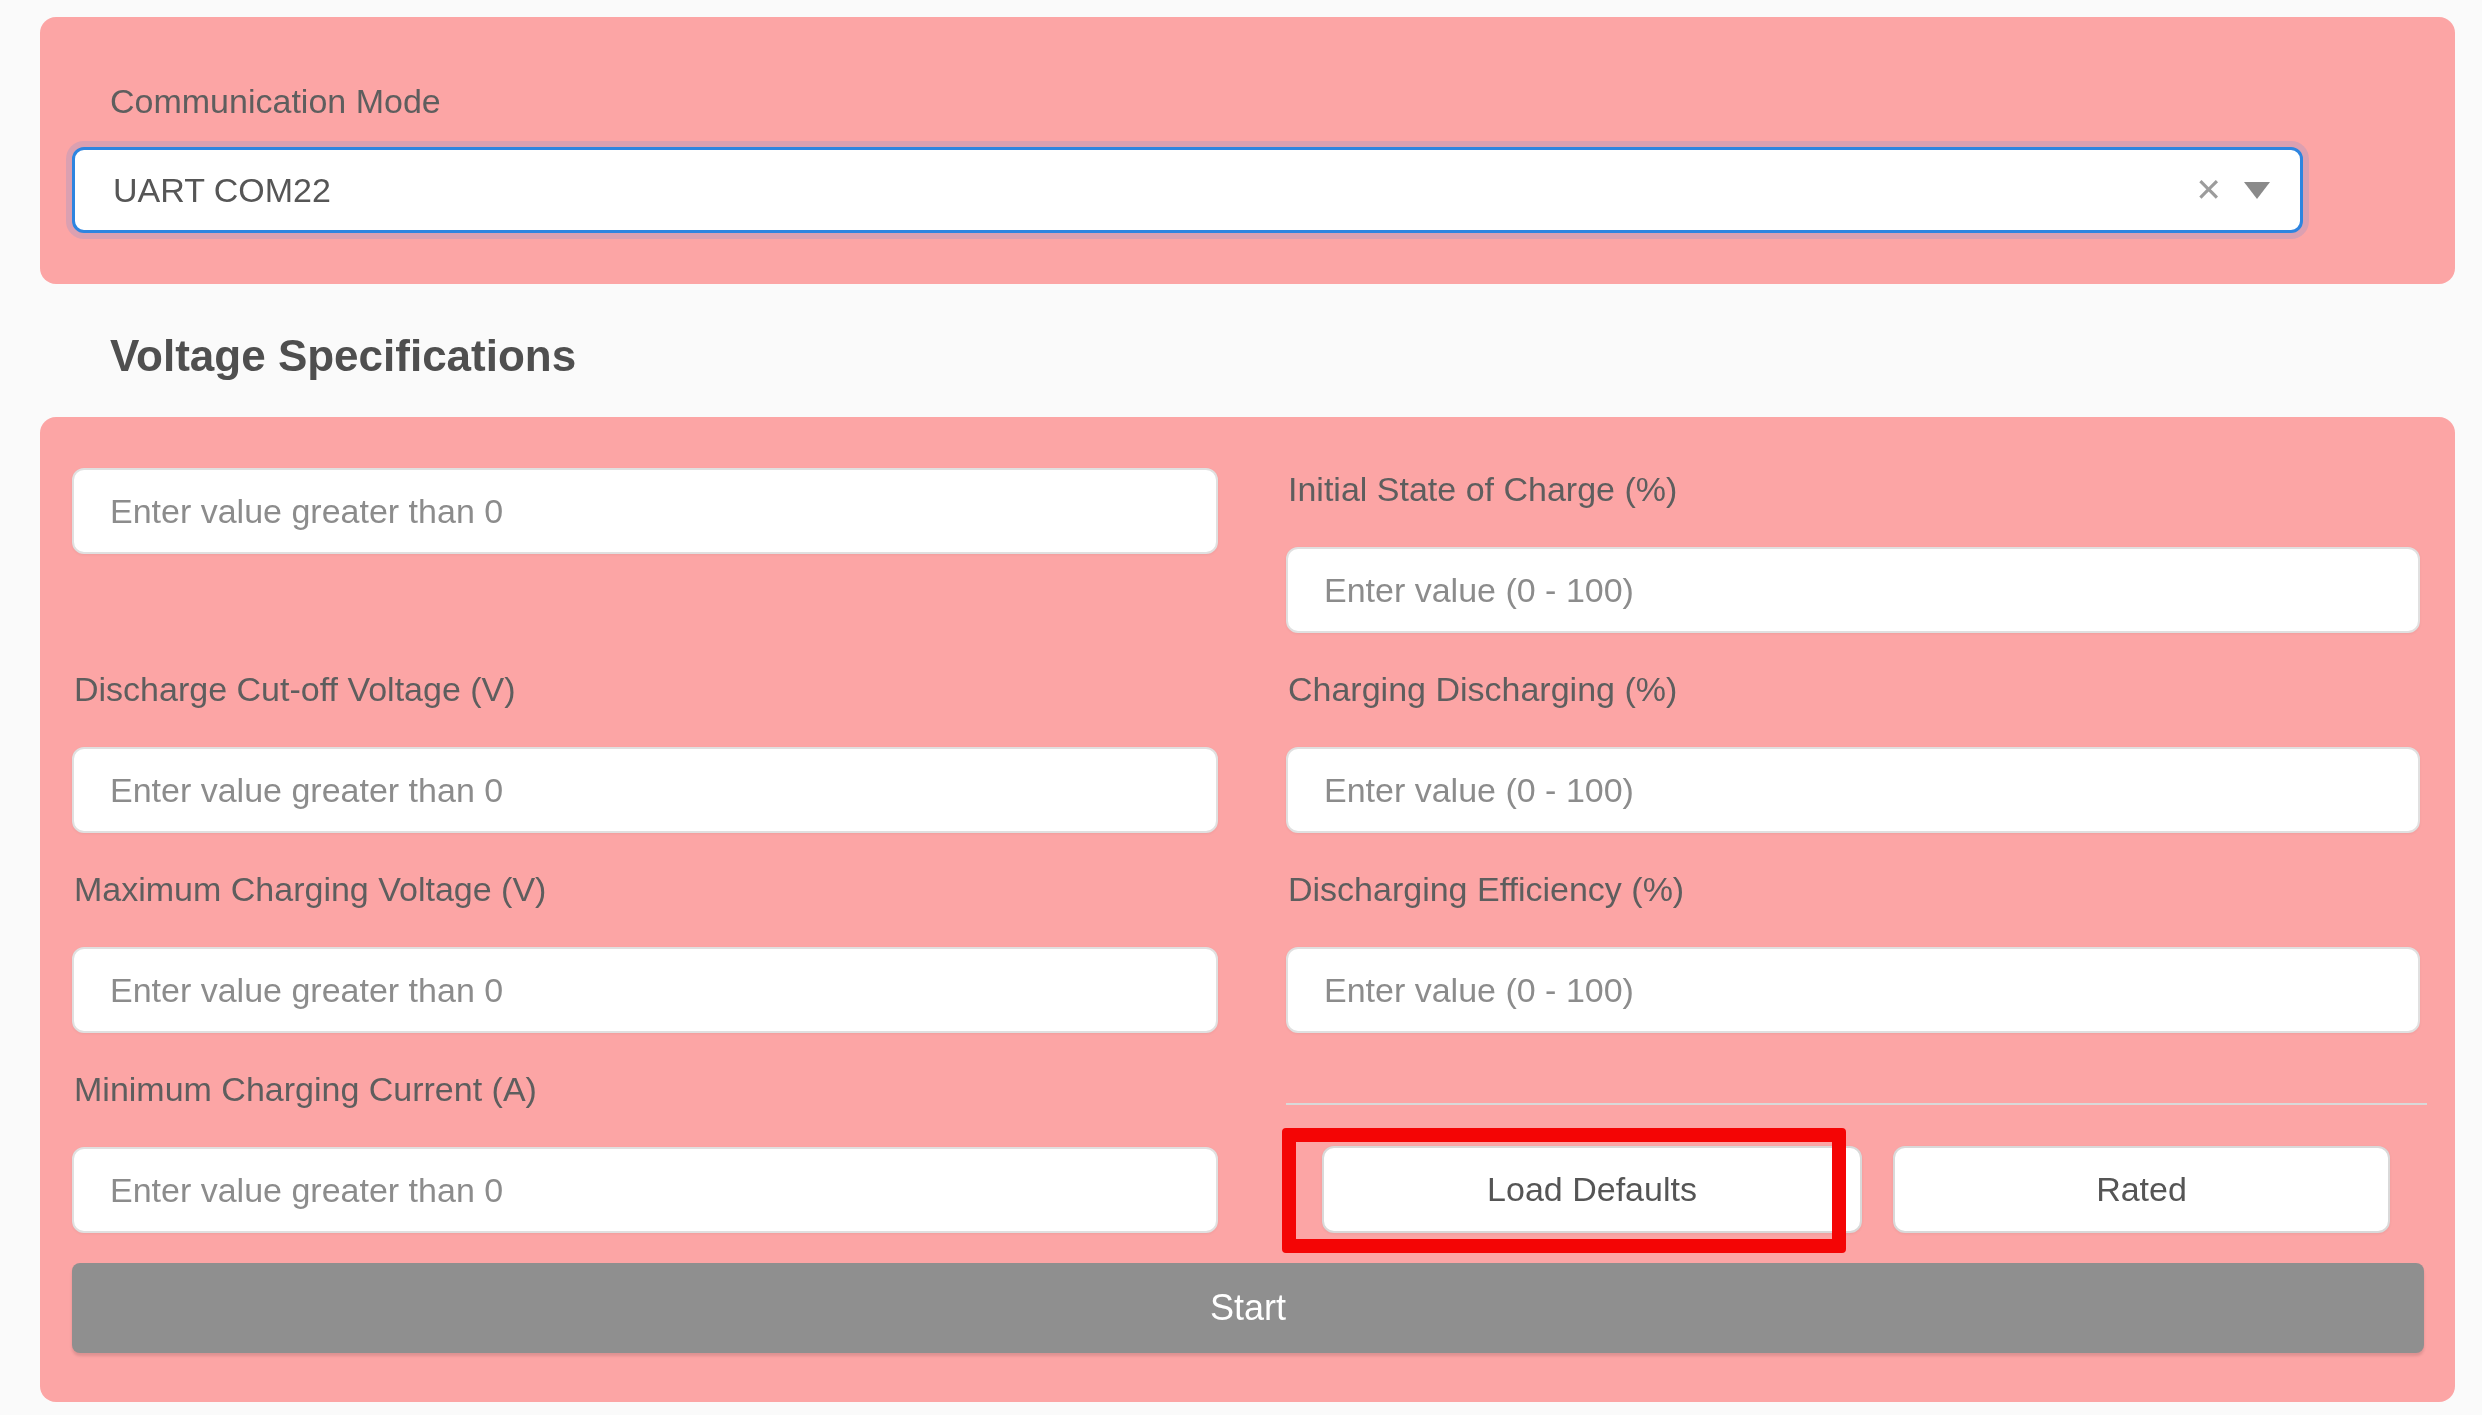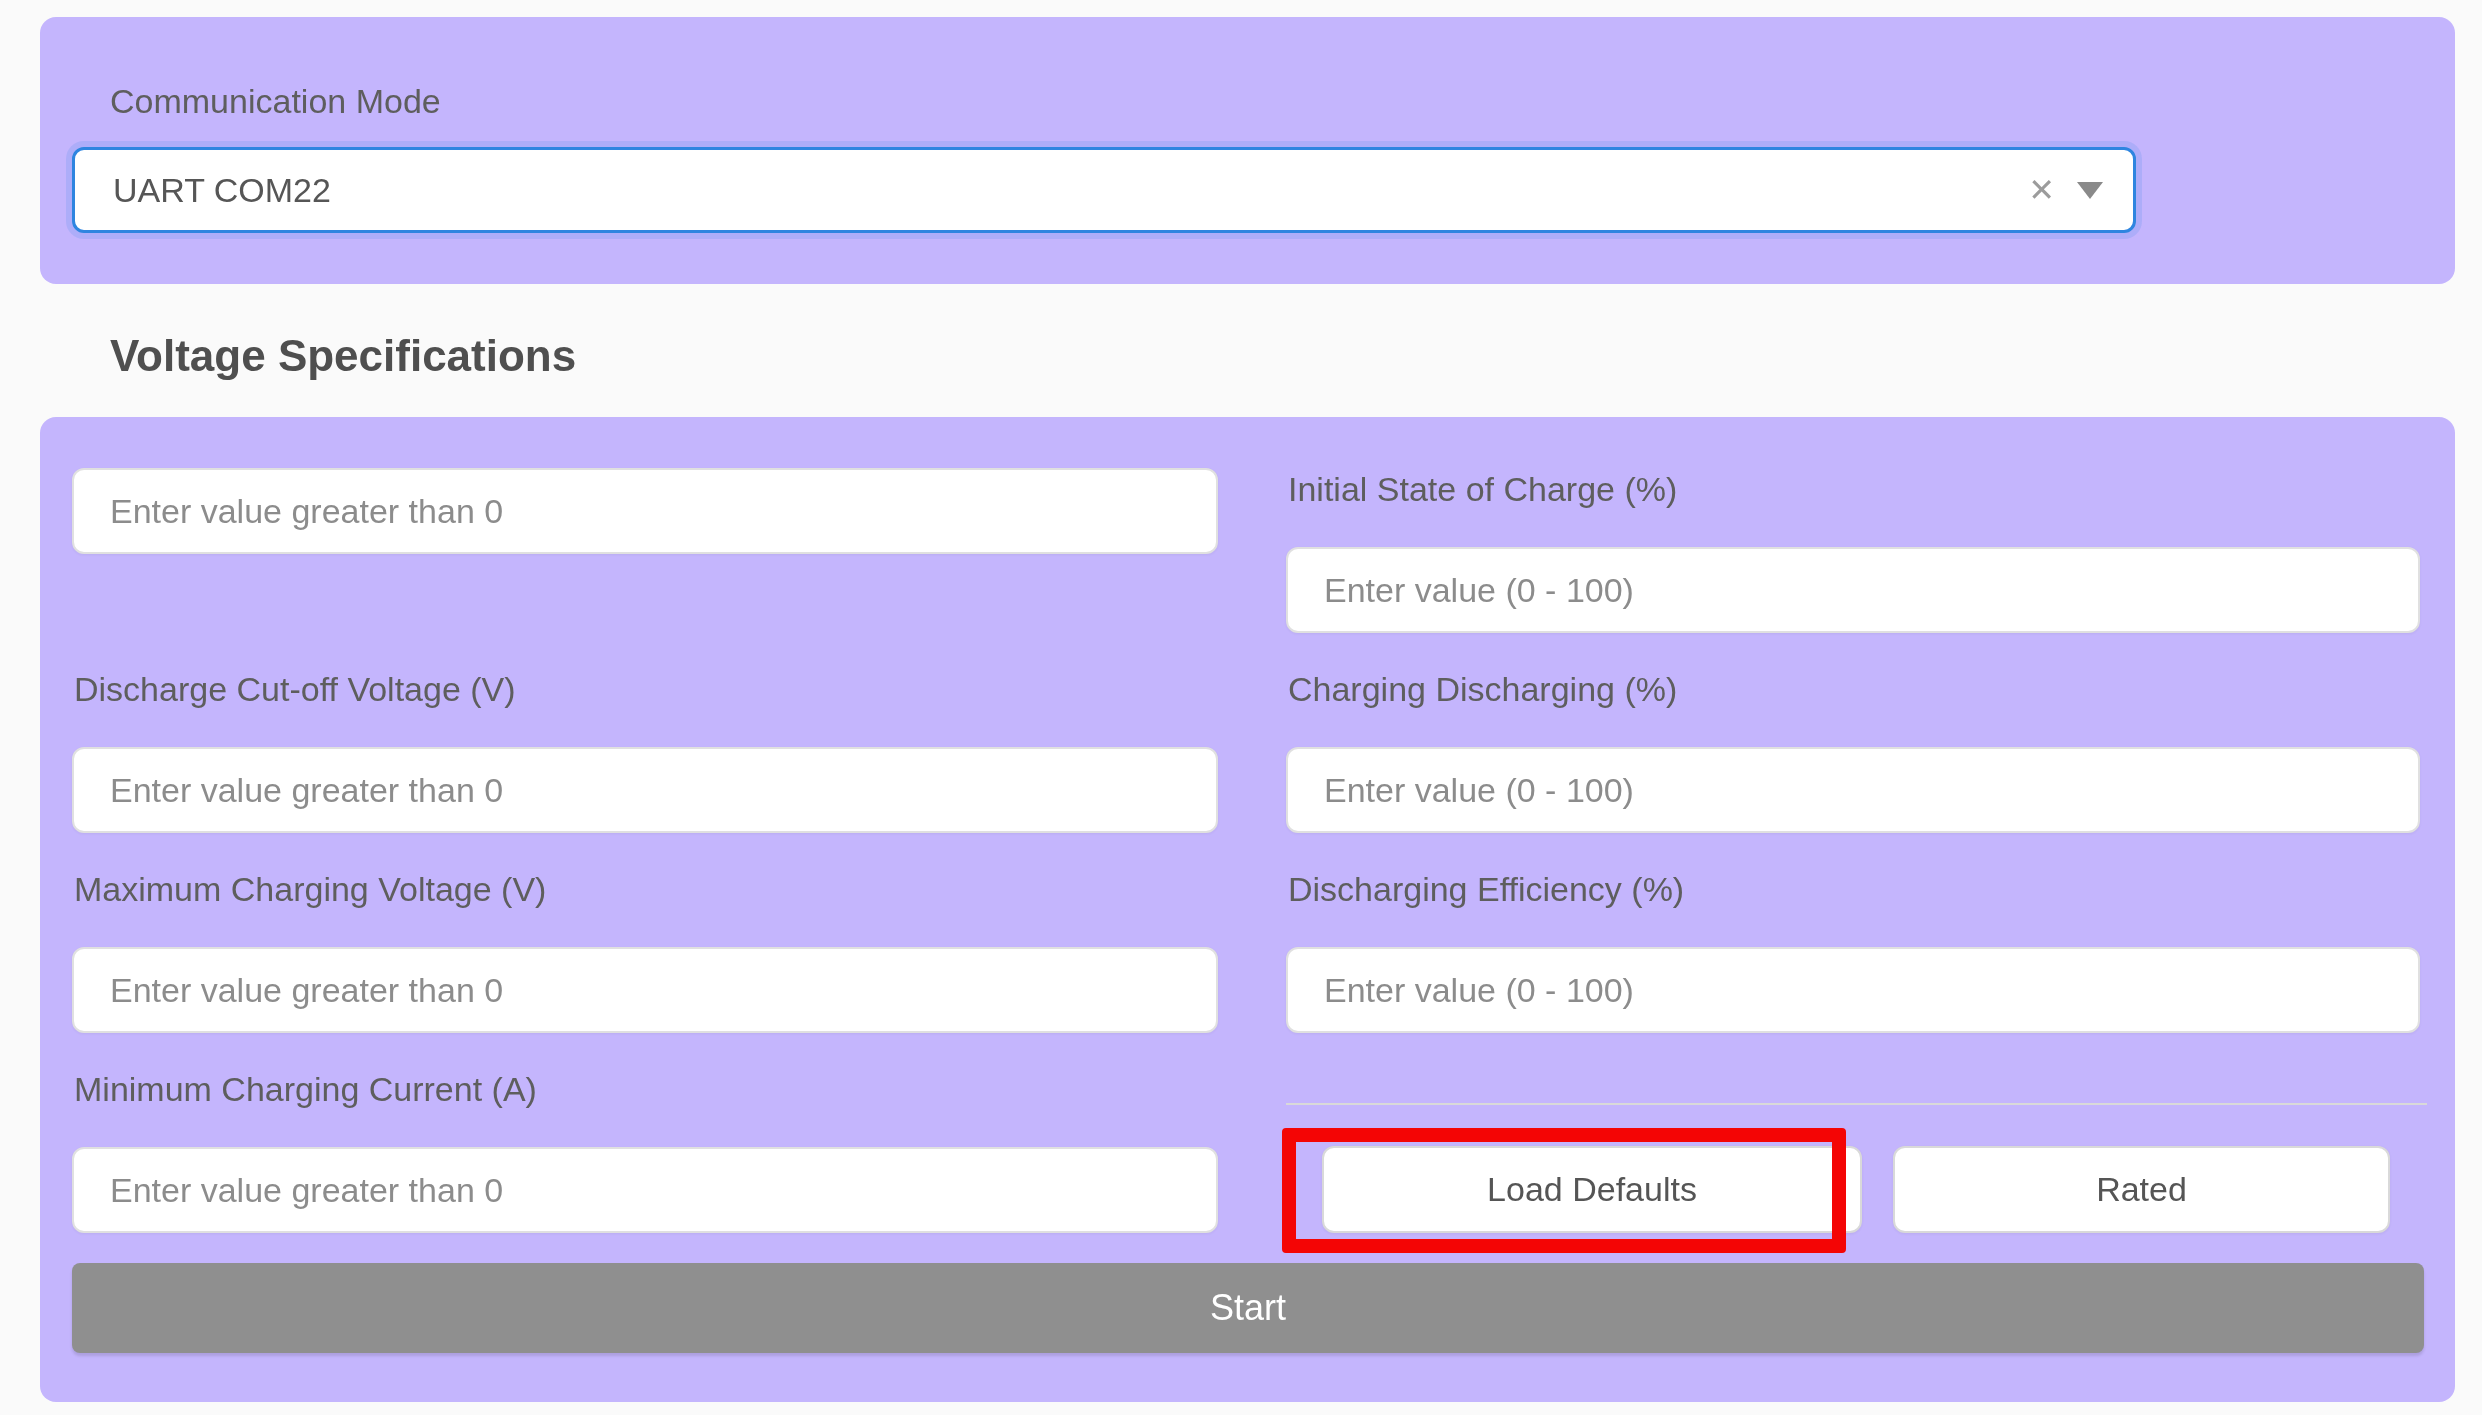--- a/index.html
+++ b/index.html
@@ -4,34 +4,34 @@
 <style>
   * { margin:0; padding:0; box-sizing:border-box; }
   html,body { background:#fafafa; }
   .canvas {
     position:relative; width:2482px; height:1415px;
     background:#fafafa; overflow:hidden;
     font-family:"Liberation Sans", sans-serif;
   }
   .panel {
     position:absolute; left:40px; width:2415px;
-    background:#c4b5fd; border-radius:16px;
+    background:#fca5a5; border-radius:16px;
   }
   .top-panel { top:17px; height:267px; }
   .main-panel { top:417px; height:985px; }
 
   .field-label {
     display:block; font-size:34px; line-height:42px; color:#5e5e5e;
     white-space:nowrap;
   }
 
   
   .comm-label { position:absolute; left:70px; top:63px; }
   .select {
-    position:absolute; left:32px; top:130px; width:2064px; height:86px;
+    position:absolute; left:32px; top:130px; width:2231px; height:86px;
     background:#ffffff; border:3px solid #2e85e0; border-radius:12px;
     box-shadow:0 0 0 6px rgba(70,140,235,0.18);
     display:flex; align-items:center; justify-content:space-between;
     padding:0 30px 0 38px; cursor:pointer;
   }
   .select-value { font-size:34px; color:#565656; }
   .select-icons { display:flex; align-items:center; gap:22px; }
   .clear-x { font-size:32px; color:#9c9c9c; line-height:1; cursor:pointer; }
   .caret {
     width:0; height:0; cursor:pointer;

